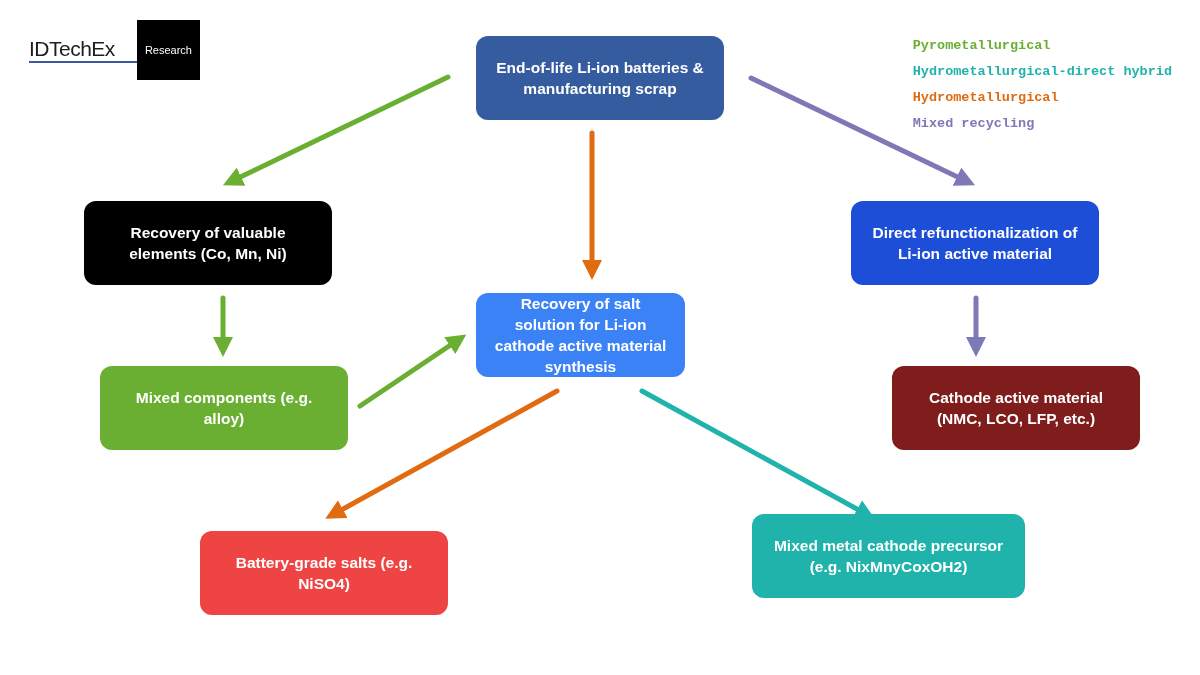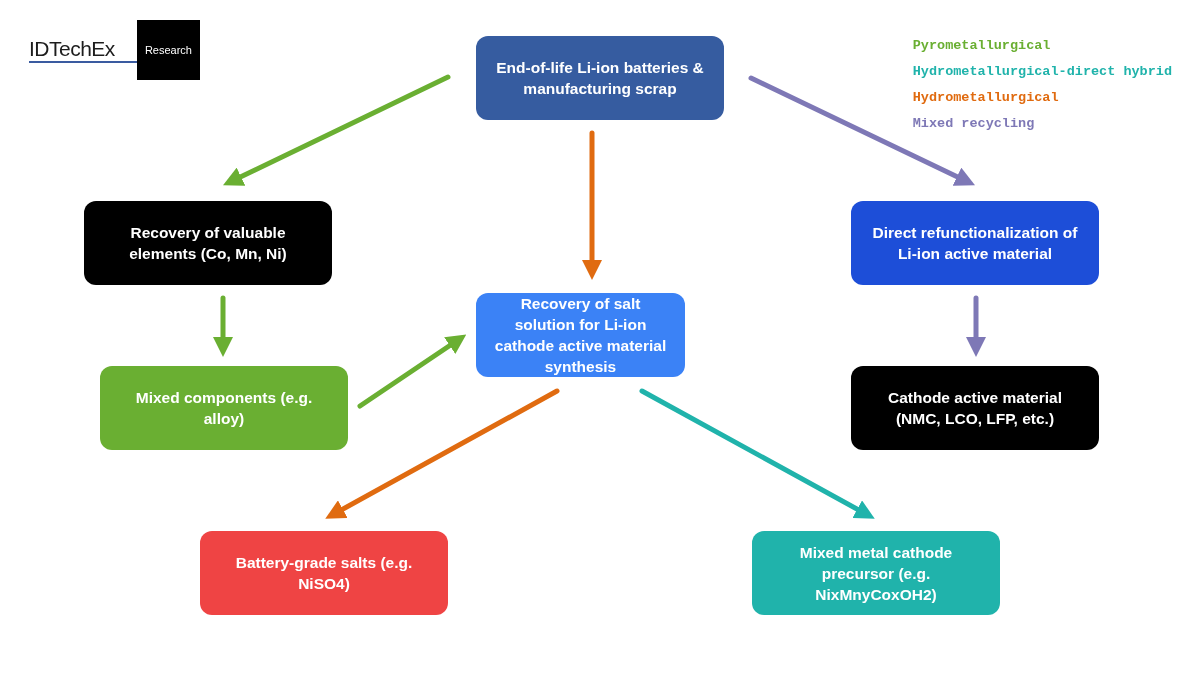--- a/index.html
+++ b/index.html
@@ -53,14 +53,14 @@
     <line x1="976" y1="298" x2="976" y2="347" stroke="#7e78b6" marker-end="url(#ah-purple)"></line>
   </g>
 </svg>
 
 <div class="box" style="left:476px; top:36px; width:248px; height:84px; background:#365ca0;">End-of-life Li-ion batteries &amp; manufacturing scrap</div>
 <div class="box" style="left:84px; top:201px; width:248px; height:84px; background:#000000;">Recovery of valuable elements (Co, Mn, Ni)</div>
 <div class="box" style="left:100px; top:366px; width:248px; height:84px; background:#6aaf32;">Mixed components (e.g. alloy)</div>
 <div class="box" style="left:476px; top:293px; width:209px; height:84px; background:#3b82f6;">Recovery of salt solution for Li-ion cathode active material synthesis</div>
 <div class="box" style="left:200px; top:531px; width:248px; height:84px; background:#ef4444;">Battery-grade salts (e.g. NiSO4)</div>
 <div class="box" style="left:851px; top:201px; width:248px; height:84px; background:#1d4ed8;">Direct refunctionalization of Li-ion active material</div>
-<div class="box" style="left:851px; top:366px; width:248px; height:84px; background:#000000;">Cathode active material (NMC, LCO, LFP, etc.)</div>
-<div class="box" style="left:752px; top:531px; width:248px; height:84px; background:#20b3ab;">Mixed metal cathode precursor (e.g. NixMnyCoxOH2)</div>
+<div class="box" style="left:892px; top:366px; width:248px; height:84px; background:#7f1d1d;">Cathode active material (NMC, LCO, LFP, etc.)</div>
+<div class="box" style="left:752px; top:514px; width:273px; height:84px; background:#20b3ab;">Mixed metal cathode precursor (e.g. NixMnyCoxOH2)</div>
 
 </body></html>

